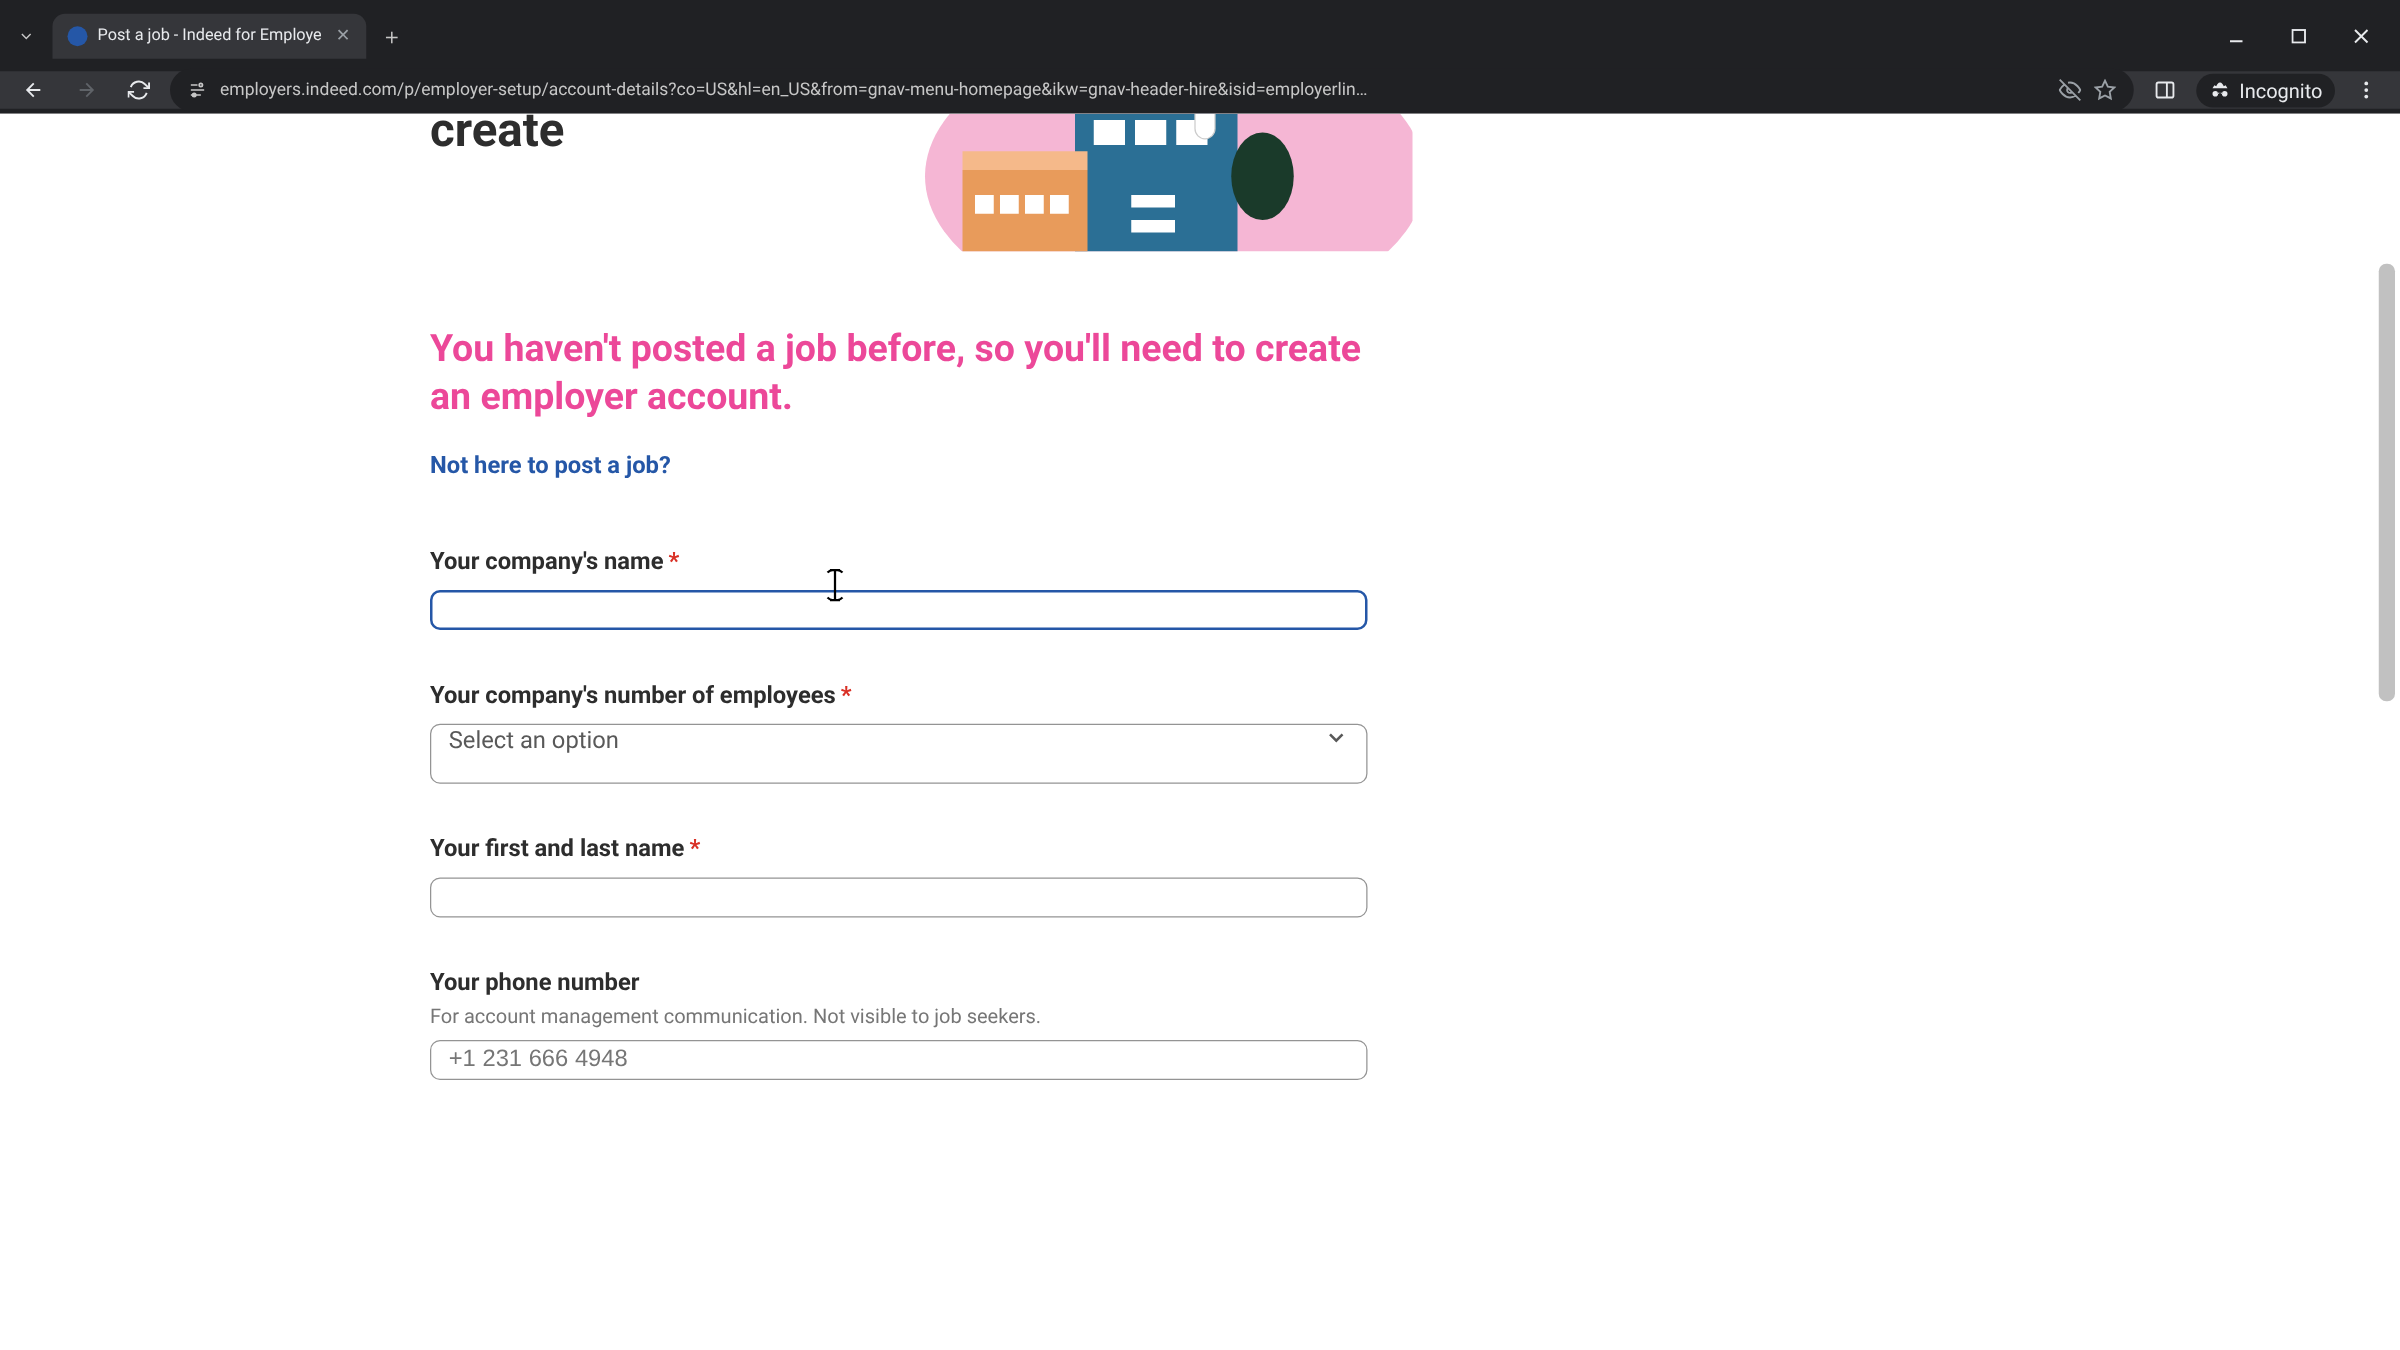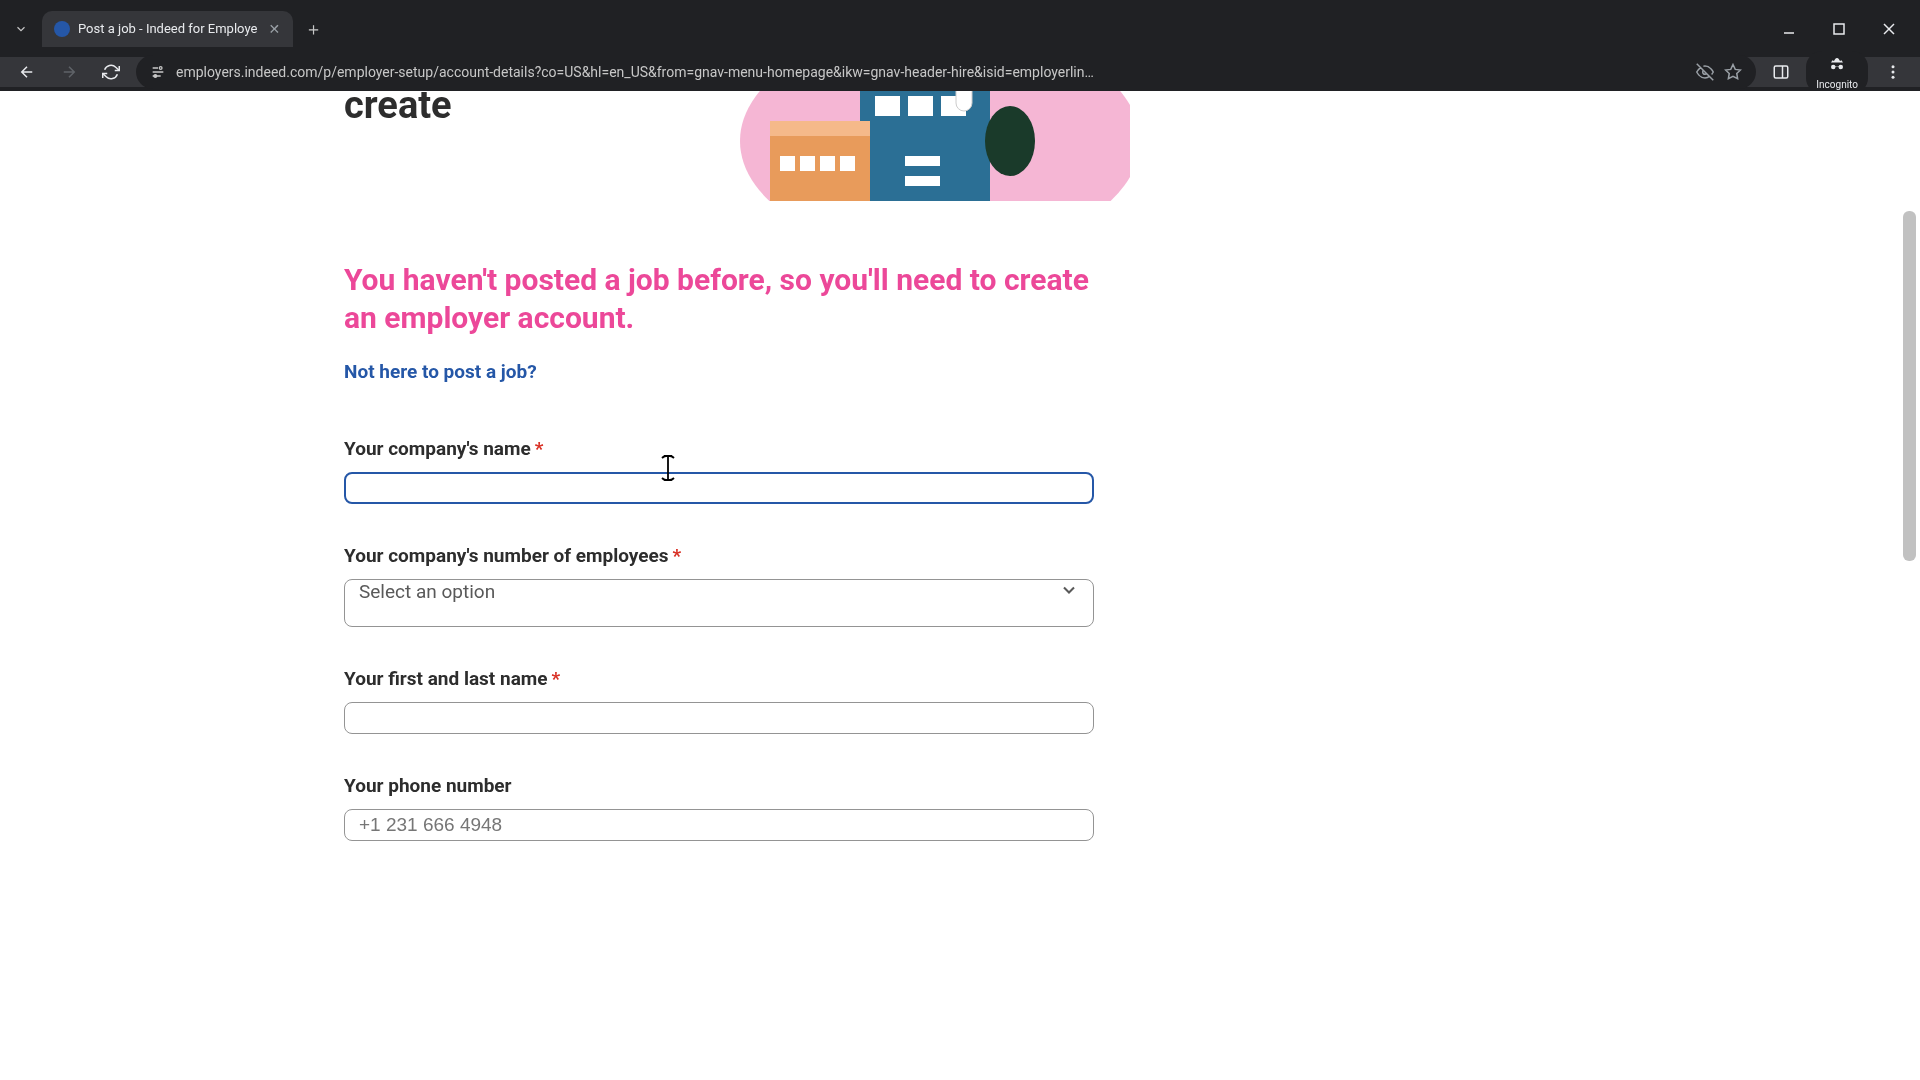--- a/index.html
+++ b/index.html
@@ -15,21 +15,21 @@
 .tab-close { color:#9aa0a6; font-size:14px; width:18px; height:18px; display:flex; align-items:center; justify-content:center; border-radius:50%; cursor:pointer; }
 .new-tab { color:#c7c7c7; font-size:18px; width:28px; height:28px; display:flex; align-items:center; justify-content:center; cursor:pointer; }
 .window-controls { margin-left:auto; display:flex; gap:20px; padding-right:16px; color:#e8eaed; }
 .window-ctrl { width:30px; height:30px; display:flex; align-items:center; justify-content:center; cursor:pointer; }
 
 .toolbar { height:30px; background:#35363a; display:flex; align-items:center; padding:0 10px; gap:8px; }
 .nav-btn { width:34px; height:34px; display:flex; align-items:center; justify-content:center; color:#e8eaed; border-radius:50%; cursor:pointer; }
 .nav-btn.disabled { color:#5f6368; cursor:default; }
 .address-bar { flex:1; height:34px; background:#202124; border-radius:17px; display:flex; align-items:center; padding:0 14px; gap:10px; color:#e8eaed; font-size:14px; }
 .address-bar .url-text { flex:1; white-space:nowrap; overflow:hidden; text-overflow:ellipsis; color:#c7c7c7; }
-.incognito-badge { display:flex; align-items:center; gap:6px; color:#e8eaed; font-size:10px; padding:4px 10px; border-radius:16px; background:#202124;flex-direction:column; }
+.incognito-badge { display:flex; align-items:center; gap:6px; color:#e8eaed; font-size:16px; padding:4px 10px; border-radius:16px; background:#202124; }
 
 
 .viewport { position:relative; height: calc(1080px - 91px); overflow-y:auto; overflow-x:hidden; background:#fff; }
 .page { width:100%; }
 .hero { position:relative; height:110px; overflow:hidden; }
 .hero-title { position:absolute; left:344px; top:-8px; font-size:38px; font-weight:700; color:#2d2d2d; }
 .hero-art { position:absolute; left:680px; top:-30px; width:450px; height:200px; }
 
 .content { width:750px; margin-left:344px; padding-bottom:40px; }
 .prompt { font-size:30px; font-weight:700; color:#ec4899; line-height:1.25; margin-top:60px; }
@@ -194,20 +194,21 @@
 
       <div class="field">
         <label class="field-label">
           <span>Your first and last name</span><span class="req">*</span>
         </label>
         <input class="text-input" value="" style="">
       </div>
 
       <div class="field">
         <label class="field-label">Your phone number</label>
+        <div class="helper">For account management communication. Not visible to job seekers.</div>
         <input class="text-input phone" value="+1 231 666 4948" style="">
       </div>
     </div>
   </div>
 
   <div class="scrollbar-track">
     <div class="scrollbar-thumb" style="top:120px; height:350px;"></div>
   </div>
 
   <svg class="cursor" style="left:657px; top:363px;" viewBox="0 0 22 28">

